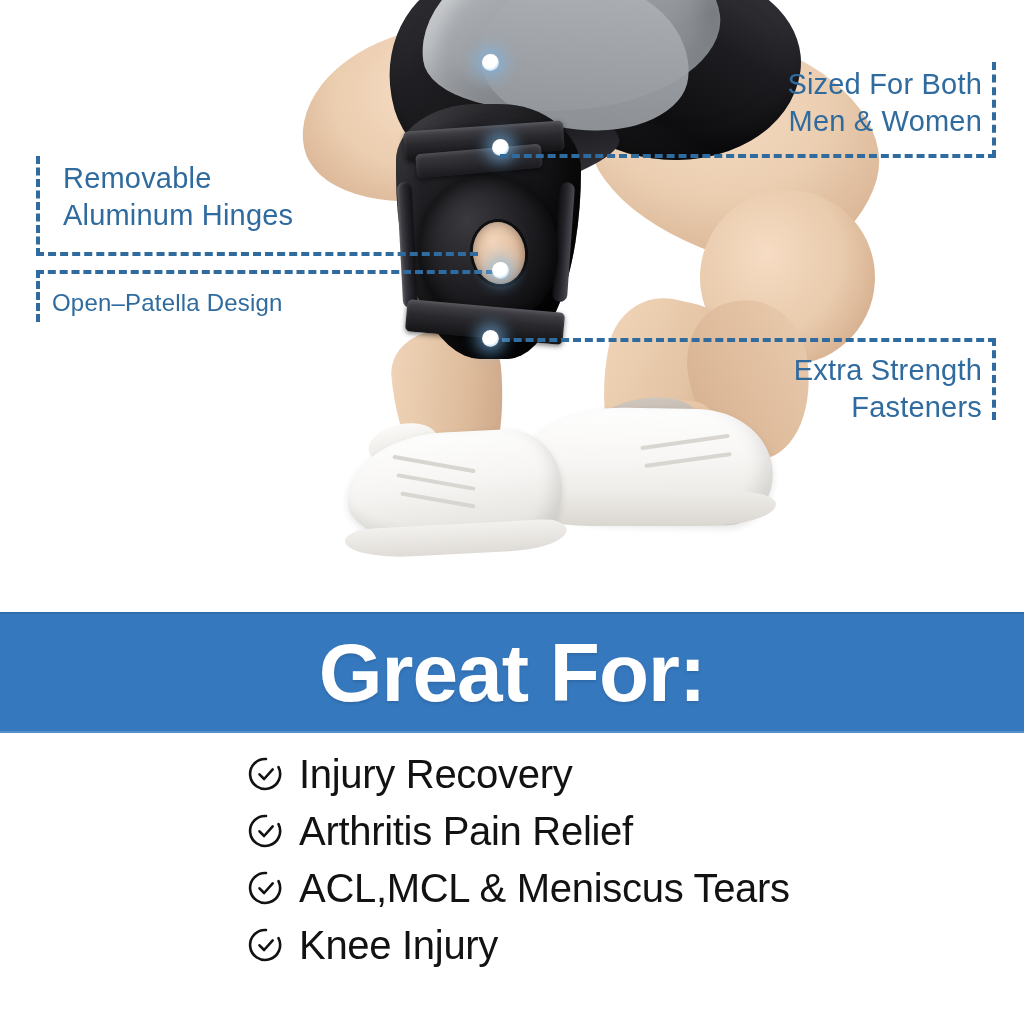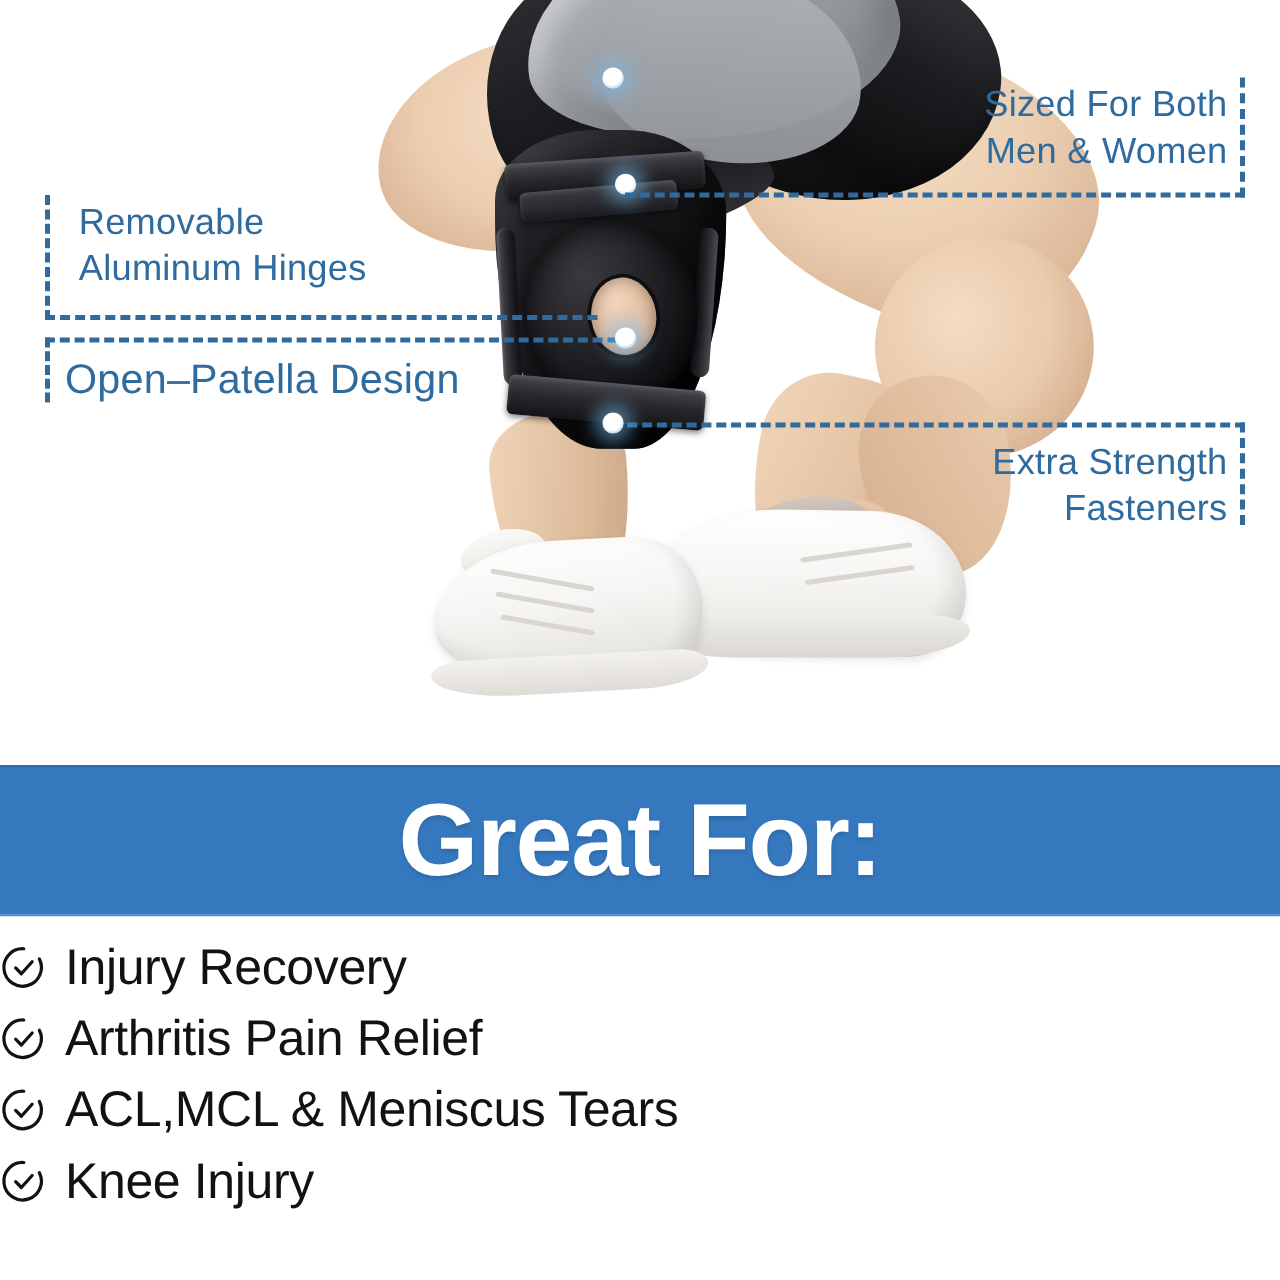--- a/index.html
+++ b/index.html
@@ -220,21 +220,21 @@
     box-shadow:inset 0 2px 0 rgba(0,0,0,.10), inset 0 -2px 0 rgba(255,255,255,.18);
   }
   #banner-title{
     color:#ffffff;font-size:82px;font-weight:700;letter-spacing:-1px;
     line-height:1;text-shadow:0 2px 3px rgba(0,0,0,.12);
   }
 
   
   #checklist{position:absolute;left:0;top:745px;width:1024px;}
   .check-row{
-    display:flex;align-items:center;height:57px;
+    display:flex;align-items:center;height:57px;padding-left:247px;
   }
   .check-icon{width:38px;height:38px;flex:0 0 38px;margin-right:14px;}
   .check-label{
     font-size:40px;color:#121212;font-weight:400;
     letter-spacing:-.3px;line-height:1;white-space:nowrap;
   }
 </style>
 </head>
 <body>
 
@@ -282,21 +282,21 @@
 
     <div class="bracket-left" style="left:36px;top:156px;width:438px;height:96px;"></div>
     <div class="callout" style="left:52px;top:160px;font-size:29px;line-height:37px;margin-left:11px;">
       <div class="line">Removable</div>
       <div class="line">Aluminum Hinges</div>
     </div>
     <div class="dot" style="left:492px;top:139px;"></div>
 
     <div class="dash-h" style="left:36px;top:270px;width:458px;"></div>
     <div class="bracket-left" style="left:36px;top:270px;width:0px;height:52px;border-bottom:none;"></div>
-    <div class="callout" style="left:52px;top:284px;font-size:33px;line-height:37px;">
+    <div class="callout" style="left:52px;top:284px;font-size:24px;line-height:37px;">
       <div class="line">Open–Patella Design</div>
     </div>
     <div class="dot" style="left:492px;top:262px;"></div>
 
     <div class="bracket-right" style="left:500px;top:62px;width:492px;height:92px;"></div>
     <div class="callout" style="left:600px;top:66px;width:382px;text-align:right;font-size:29px;line-height:37px;">
       <div class="line">Sized For Both</div>
       <div class="line">Men &amp; Women</div>
     </div>
 

